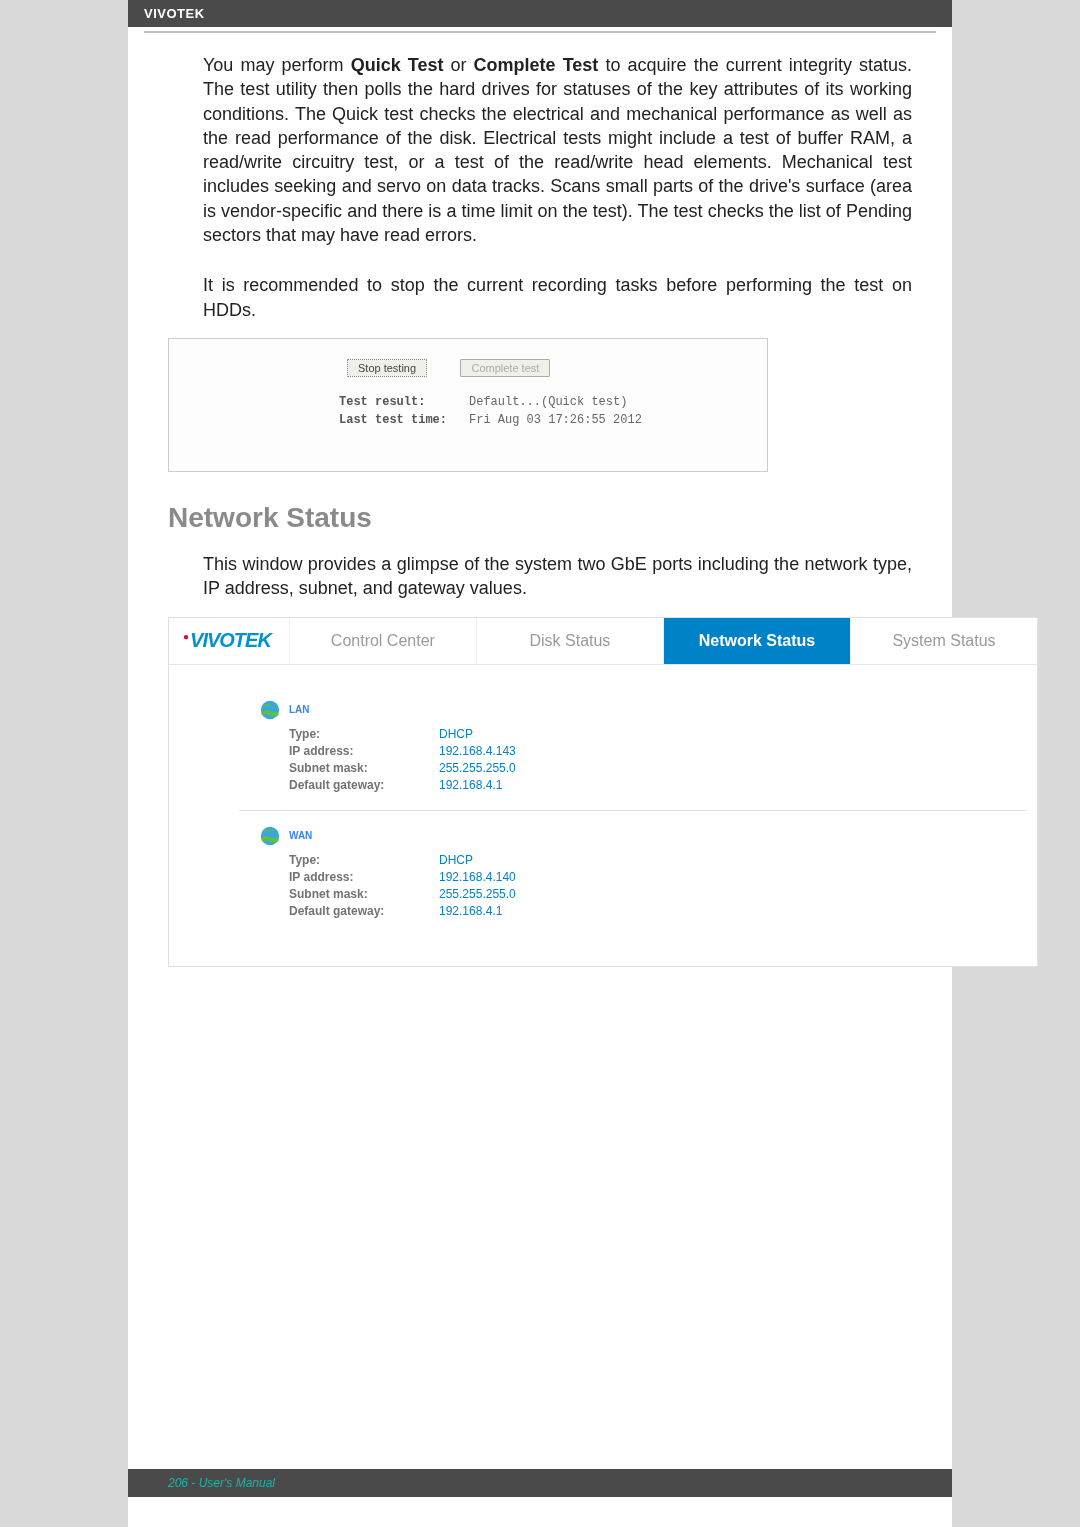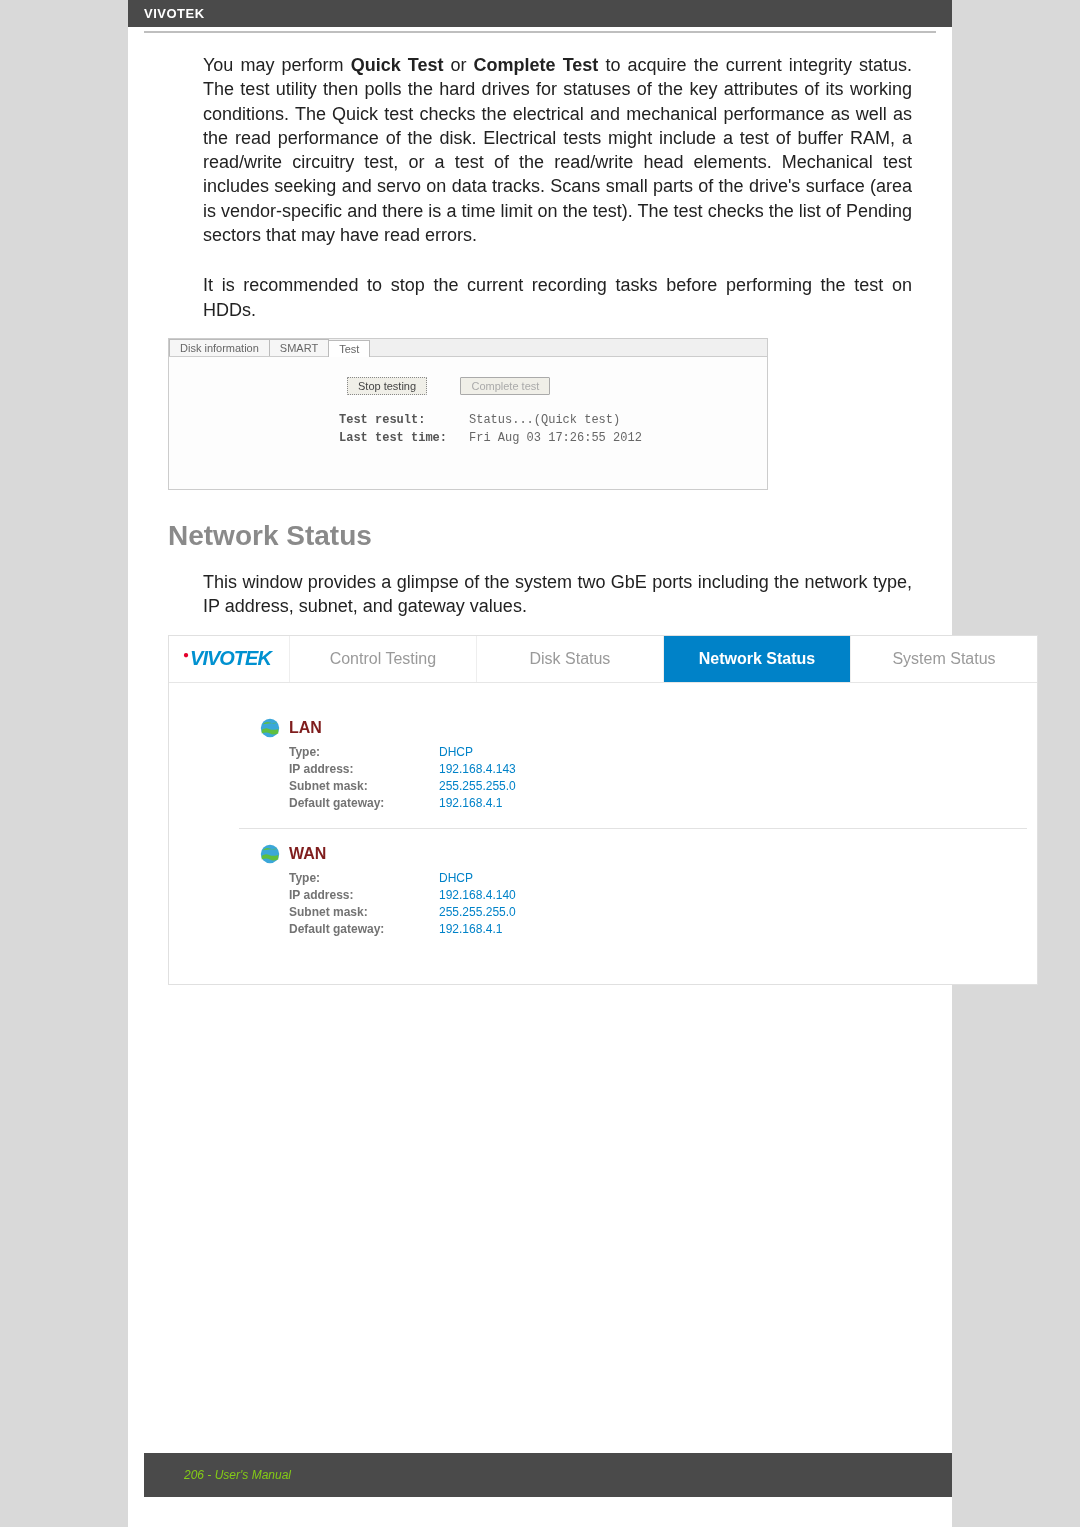--- a/index.html
+++ b/index.html
@@ -164,22 +164,22 @@
     margin-bottom: 6px;
     margin-top: 14px;
   }
   .globe-icon {
     width: 22px;
     height: 22px;
     margin-right: 8px;
   }
   .net-section-hdr .title {
     font-weight: bold;
-    font-size: 16px;
-    color: #7f1d1d;
+    font-size: 10px;
+    color: #3b82f6;
   }
   .net-fields {
     padding-left: 30px;
     margin-bottom: 18px;
   }
   .net-fields .row {
     display: flex;
     font-size: 12px;
     margin-bottom: 3px;
   }
@@ -195,74 +195,68 @@
     border: none;
     border-top: 1px solid #e2e2e2;
     margin: 10px -20px 0 -20px;
   }
   .footer {
     position: absolute;
     bottom: 30px;
     left: 0;
     right: 0;
     background: #4a4a4a;
-    color: #84cc16;
+    color: #14b8a6;
     font-size: 12px;
     font-style: italic;
-    padding: 15px 40px;
-    margin-left: 16px;
+    padding: 7px 40px;
   }
 </style>
 </head>
 <body>
 
 <div class="page">
   <div class="top-header">
     <span>VIVOTEK</span>
   </div>
   <div class="hr-line"></div>
 
   <div class="content">
     <p class="paragraph">
       <span>You may perform </span><span class="bold">Quick Test</span><span> or </span><span class="bold">Complete Test</span><span> to acquire the current integrity status. The test utility then polls the hard drives for statuses of the key attributes of its working conditions. The Quick test checks the electrical and mechanical performance as well as the read performance of the disk. Electrical tests might include a test of buffer RAM, a read/write circuitry test, or a test of the read/write head elements. Mechanical test includes seeking and servo on data tracks. Scans small parts of the drive's surface (area is vendor-specific and there is a time limit on the test). The test checks the list of Pending sectors that may have read errors.</span>
     </p>
     <p class="paragraph" style="margin-top:26px;">It is recommended to stop the current recording tasks before performing the test on HDDs.</p>
 
     <div class="screenshot-box">
-      <div class="tabrow">
-        <div class="tab">Disk information</div>
-        <div class="tab">SMART</div>
-        <div class="tab active">Test</div>
-      </div>
       <div class="test-body">
         <span class="btn-small outline">Stop testing</span>
         <span class="btn-small disabled">Complete test</span>
         <div class="test-results">
           <div class="row">
             <span class="lbl">Test result:</span>
-            <span class="val">Status...(Quick test)</span>
+            <span class="val">Default...(Quick test)</span>
           </div>
           <div class="row">
             <span class="lbl">Last test time:</span>
             <span class="val">Fri Aug 03 17:26:55 2012</span>
           </div>
         </div>
       </div>
     </div>
 
     <h2 class="h2">Network Status</h2>
     <p class="paragraph">This window provides a glimpse of the system two GbE ports including the network type, IP address, subnet, and gateway values.</p>
 
     <div class="net-panel">
       <div class="net-tabs">
         <div class="logo-cell">
           <span class="logo-r">●</span>
           <span class="logo-v">VIVOTEK</span>
         </div>
-        <div class="nettab">Control Testing</div>
+        <div class="nettab">Control Center</div>
         <div class="nettab">Disk Status</div>
         <div class="nettab active">Network Status</div>
         <div class="nettab">System Status</div>
       </div>
       <div class="net-body">
 
         <div class="net-section-hdr">
           <svg class="globe-icon" viewBox="0 0 24 24">
             <circle cx="12" cy="12" r="10" fill="#3ba7d9"></circle>
             <path d="M4 8 Q8 4 12 6 Q16 8 20 6" fill="#5fbf3f"></path>

